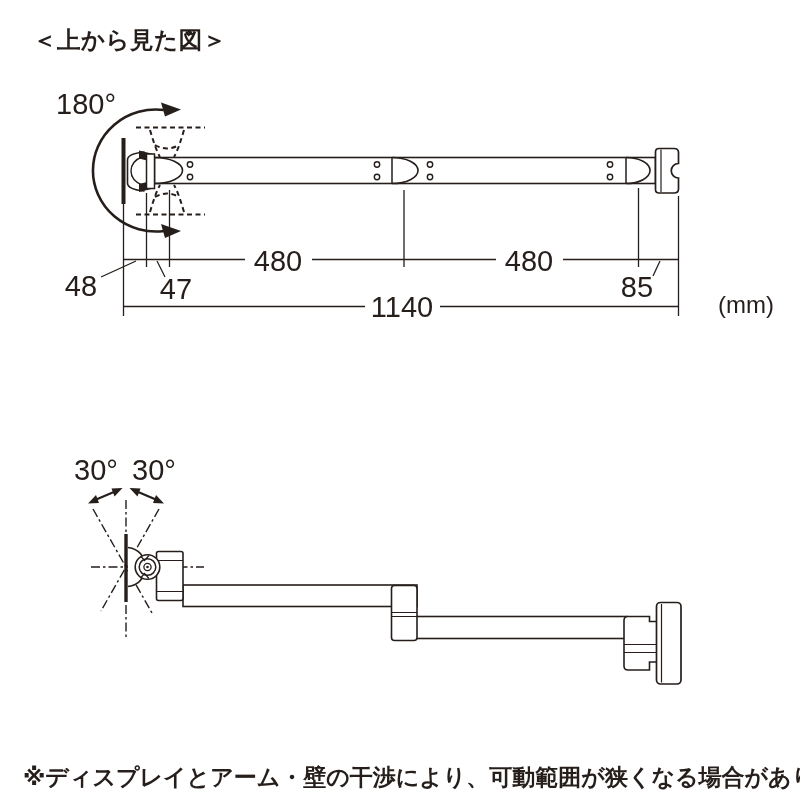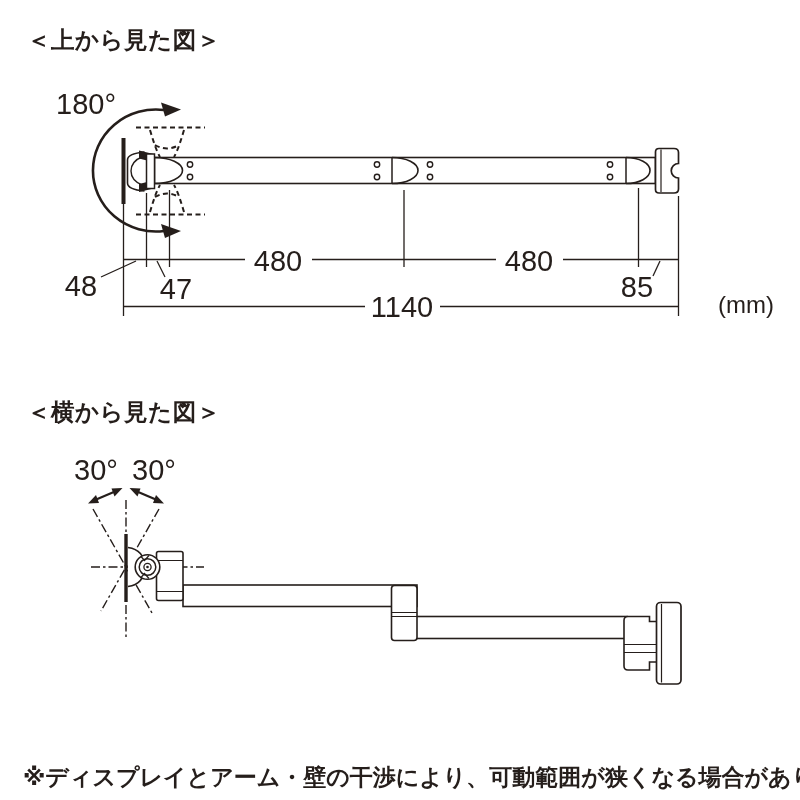--- a/index.html
+++ b/index.html
@@ -6,21 +6,21 @@
   .page{
     position:relative;
     width:800px;height:800px;
     background:#ffffff;
     overflow:hidden;
     font-family:"Liberation Sans","DejaVu Sans",sans-serif;
     color:#251e1b;
   }
   .title{
     position:absolute;
-    left:27px;
+    left:33px;
     font-size:23.5px;
     font-weight:700;
     letter-spacing:0.5px;
     color:#251e1b;
     white-space:nowrap;
   }
   .title-top{top:24px;}
   .title-side{top:396px;}
   .footnote{
     position:absolute;
@@ -44,21 +44,20 @@
     text-anchor:middle;
   }
   text.unit{font-size:24px;}
 </style>
 </head>
 <body>
 
 <div class="page">
 
   <div class="title title-top">＜上から見た図＞</div>
-  <div class="title title-side">＜横から見た図＞</div>
 
   <svg class="canvas" width="800" height="800" viewBox="0 0 800 800">
 
     <g>
 
       <path d="M 164,110 A 63 61 0 1 0 164,231" class="ink-stroke" stroke-width="2.6"></path>
       <polygon points="181,109.5 161,102.5 165,116.5" class="ink-fill"></polygon>
       <polygon points="181,231 161,224 165,238" class="ink-fill"></polygon>
 
       <g class="ink-stroke" stroke-width="2" stroke-dasharray="5 3.5">

